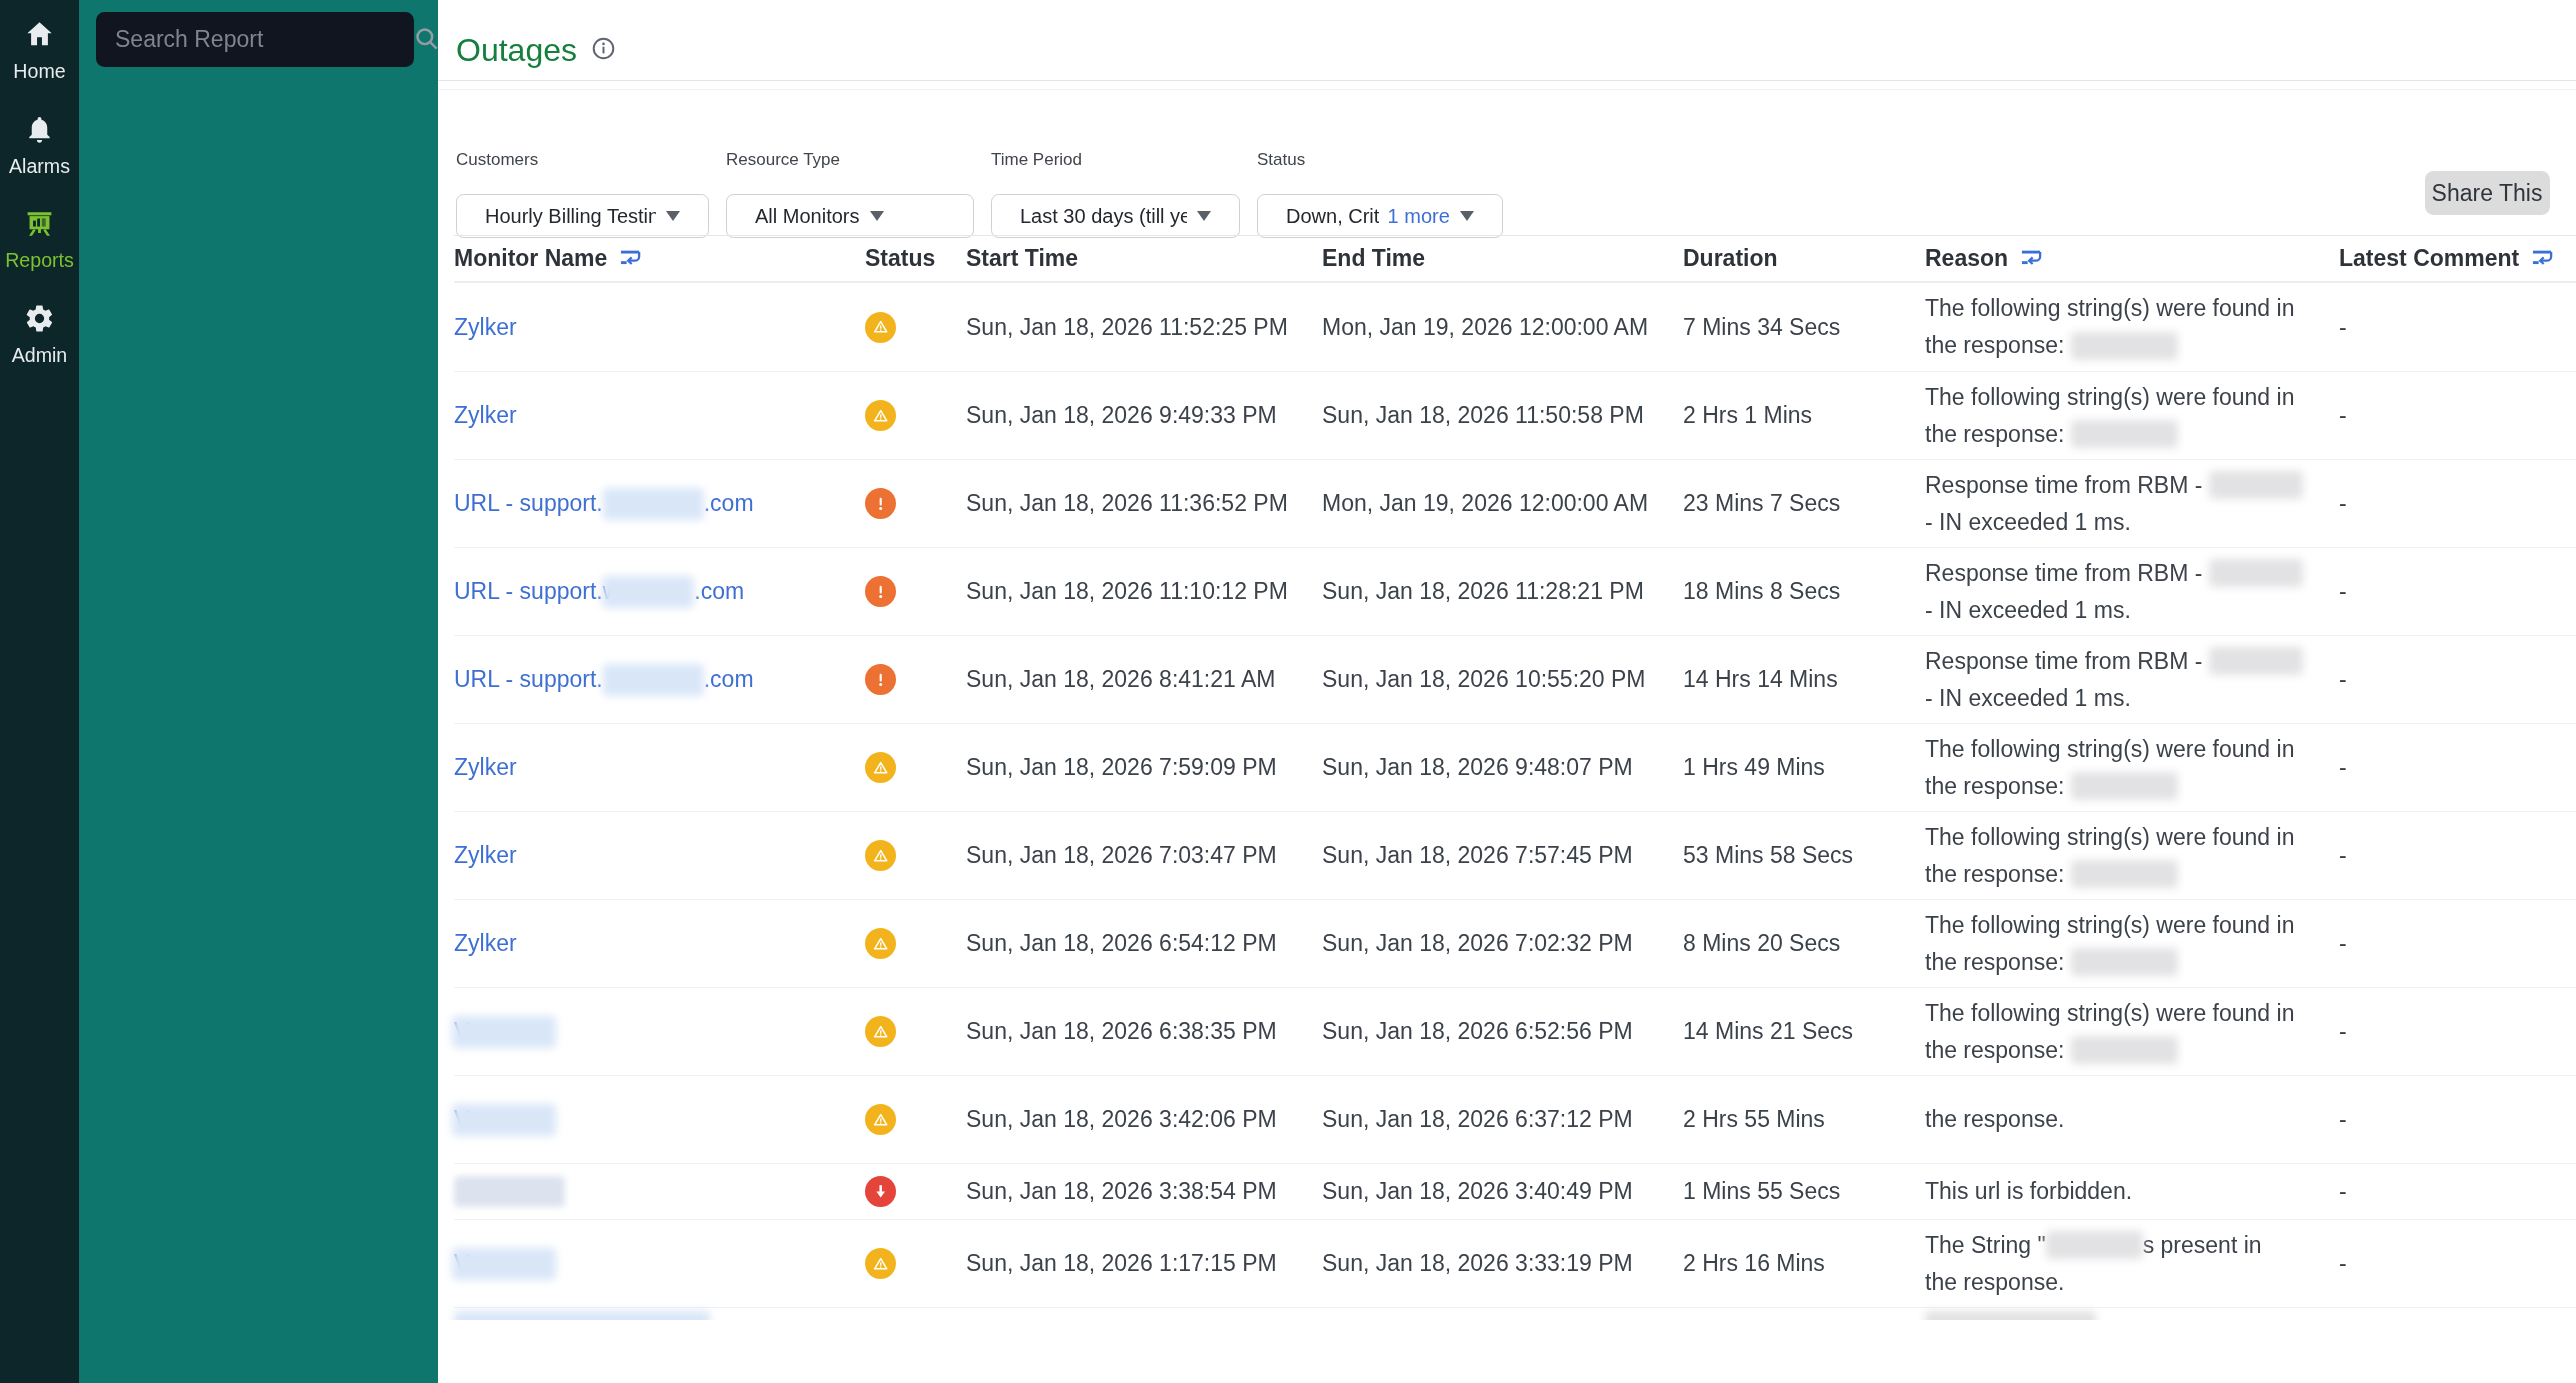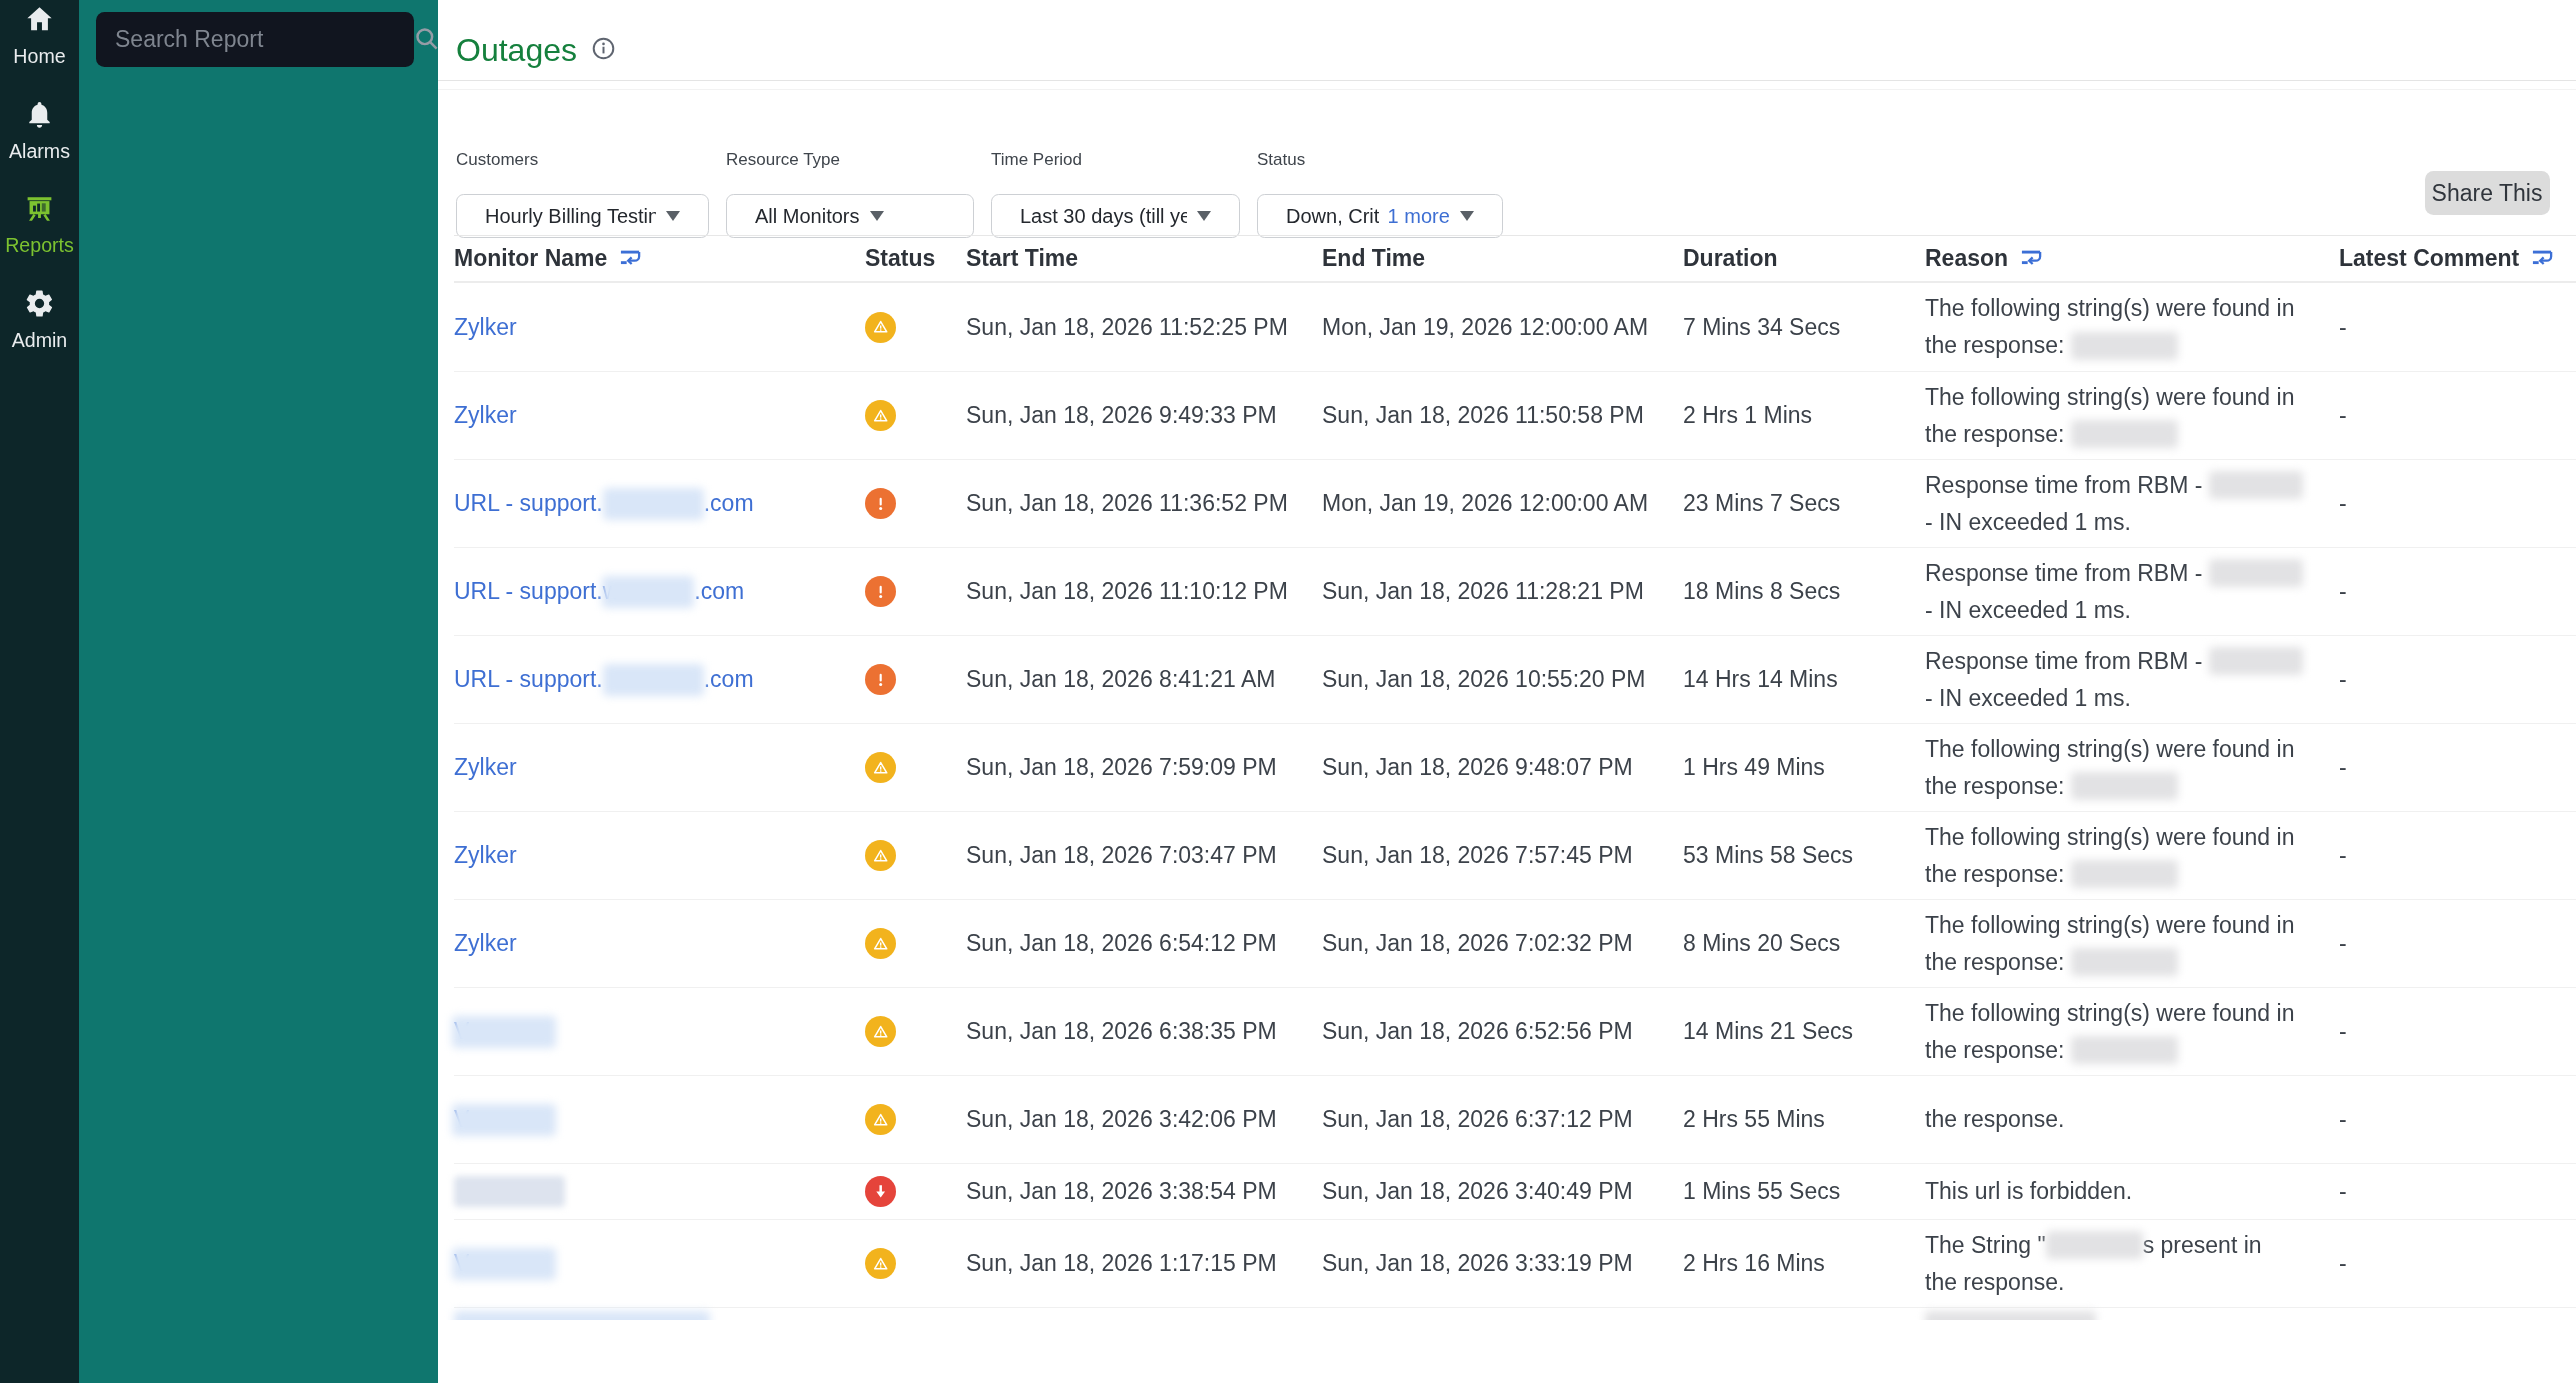--- a/index.html
+++ b/index.html
@@ -1,21 +1,21 @@
 <!DOCTYPE html>
 <html style="font-size:13.7px"><head>
 <meta charset="utf-8">
 <style>
   html,body{margin:0;padding:0;width:2576px;height:1384px;overflow:hidden;
     font-family:"Liberation Sans",sans-serif;background:#fff;}
   *{box-sizing:border-box;}
 
   
   .rail{position:absolute;left:0;top:0;width:79px;height:1384px;background:#0d2629;
-    display:flex;flex-direction:column;align-items:center;padding-top:4px;gap:31px;z-index:5;}
+    display:flex;flex-direction:column;align-items:center;padding-top:19px;gap:31px;z-index:5;}
   .nav-item{display:flex;flex-direction:column;align-items:center;gap:6.8px;cursor:pointer;}
   .nav-item svg{width:31px;height:31px;fill:#e9ecee;}
   .nav-label{font-size:19.6px;color:#e9ecee;}
   .nav-item.active svg{fill:#7cc230;}
   .nav-item.active .nav-label{color:#7cc230;}
 
   
   .panel{position:absolute;left:79px;top:0;width:359px;height:1384px;background:#0f766e;z-index:4;}
   .searchbox{position:absolute;left:17px;top:12px;width:318px;height:55px;background:#11151f;
     border-radius:8.5px;display:flex;align-items:center;padding:0 17px;}

